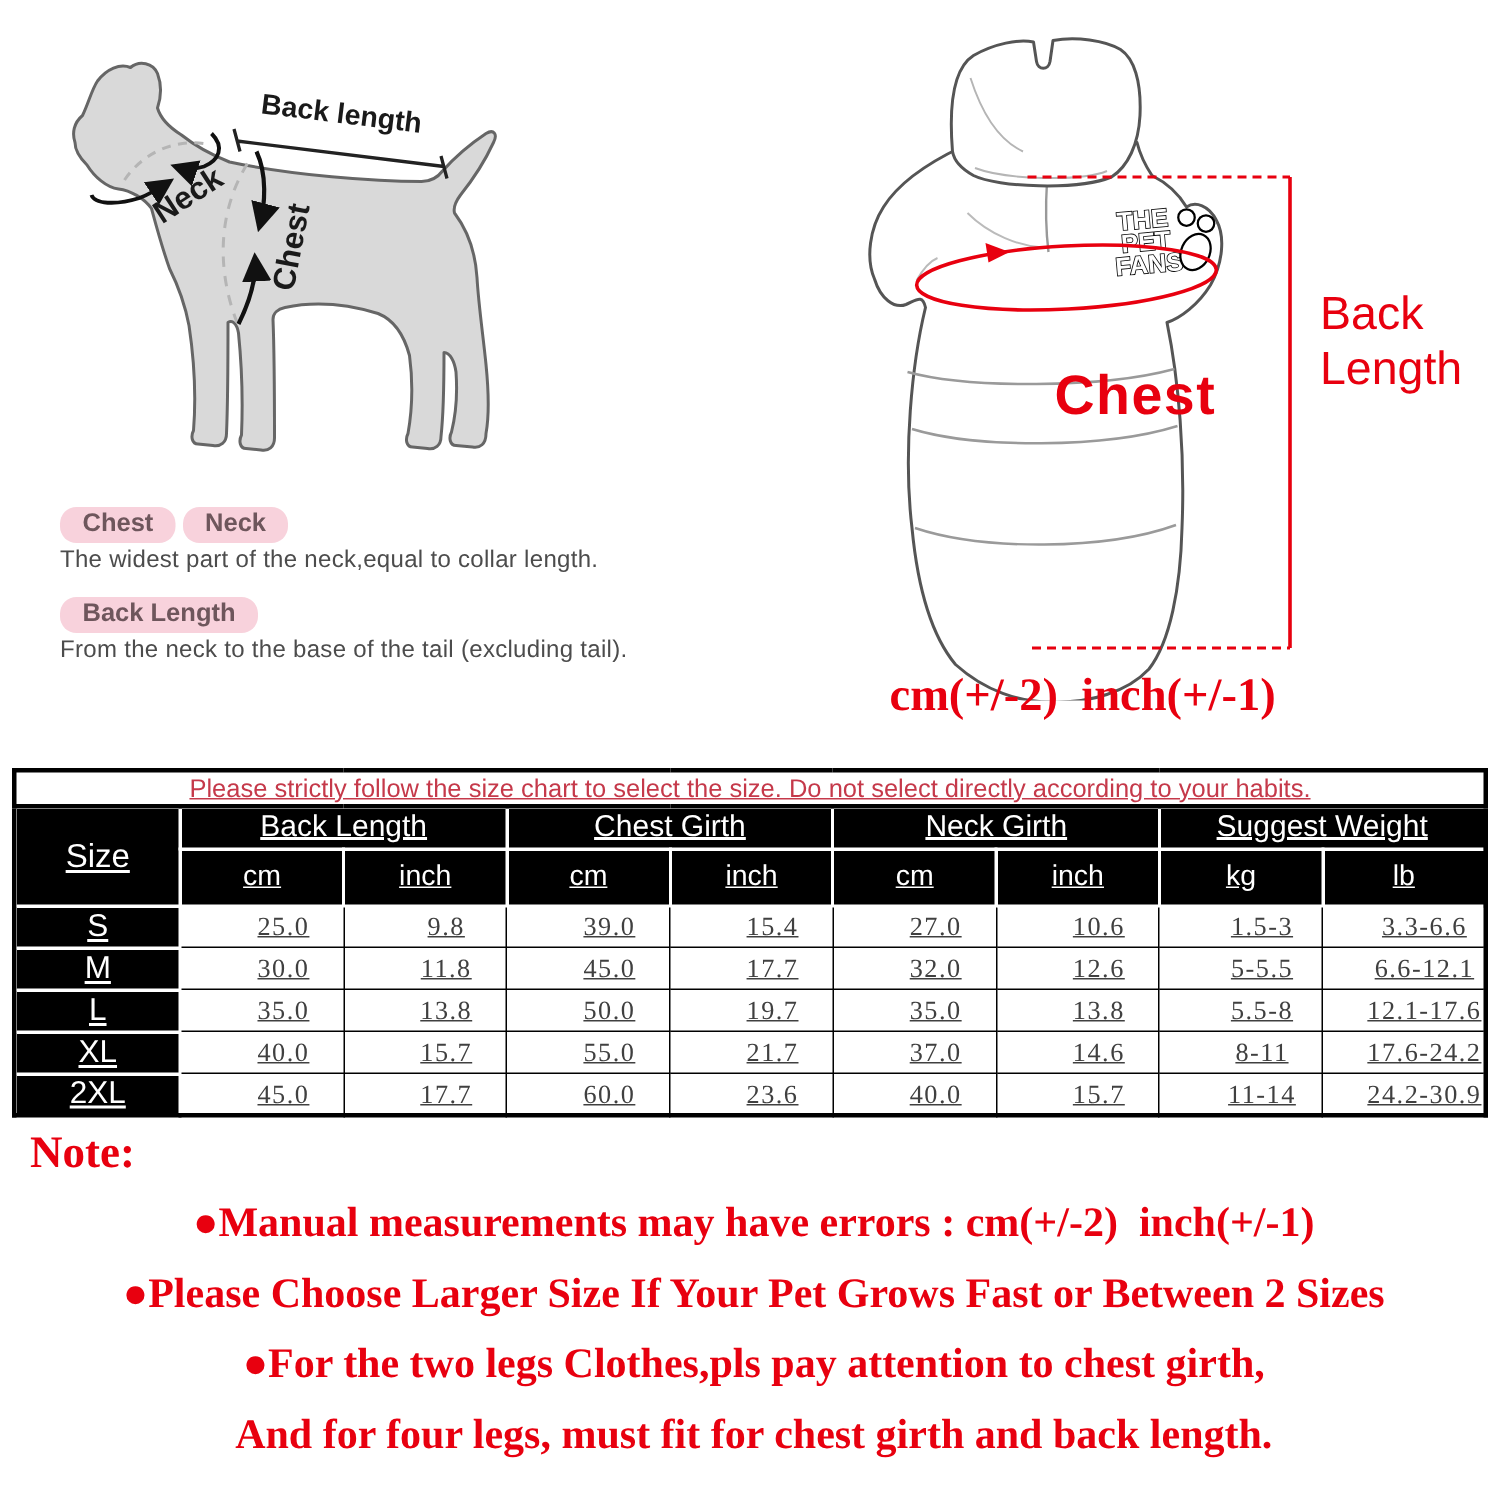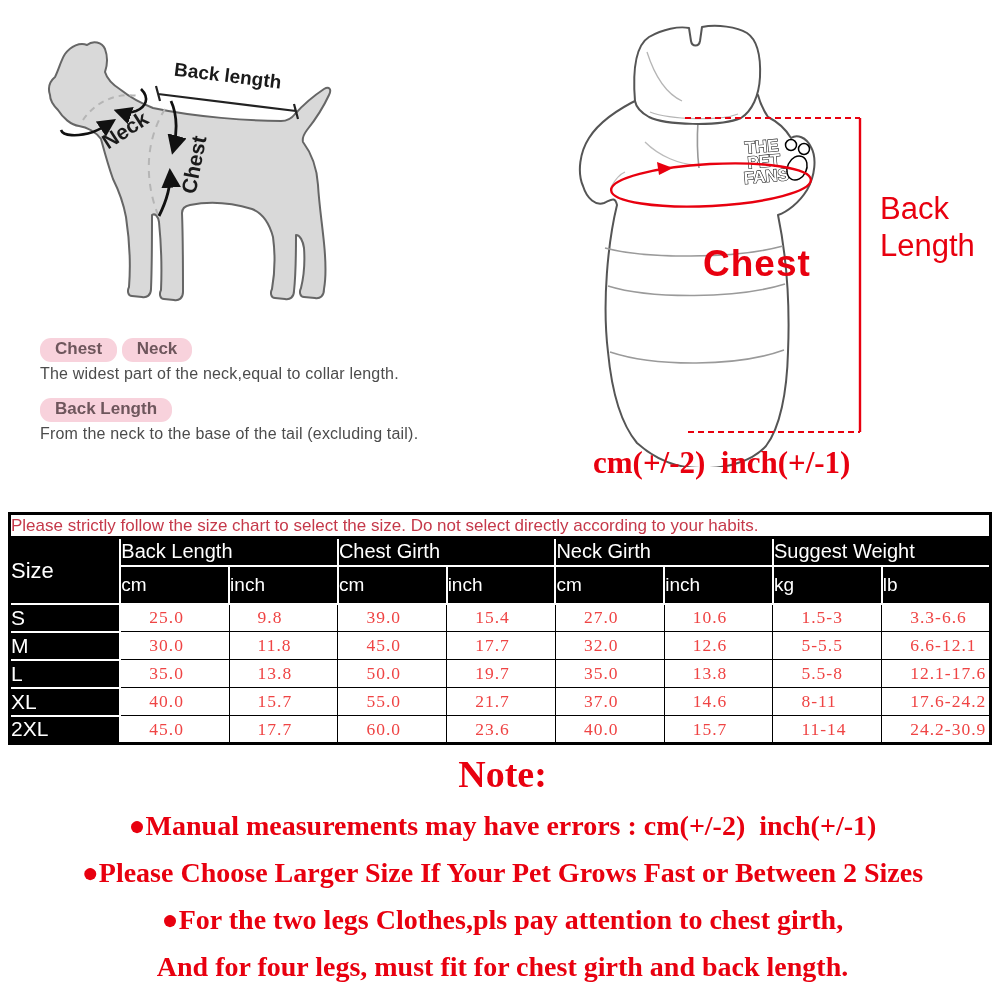--- a/index.html
+++ b/index.html
@@ -25,34 +25,34 @@
   
   .definitions{position:absolute;left:40px;top:338px;width:480px;}
   .def-pill{display:inline-block;background:var(--pill-pink);border-radius:11px;padding:1px 15px 3px 15px;
             font-size:17px;font-weight:700;color:var(--pill-text);margin-bottom:3px;}
   .def-desc{font-size:16px;color:var(--def-text);margin:0 0 15px 0;letter-spacing:.2px;}
 
   
   table.size-table{position:absolute;left:8px;top:512px;width:984px;border-collapse:collapse;table-layout:fixed;
                    border:3px solid #000;}
   table.size-table col.c-size{width:11.3%;}
-  .size-table td,.size-table th{text-align:left;vertical-align:middle;overflow:hidden;}
+  .size-table td,.size-table th{text-align:center;vertical-align:middle;overflow:hidden;text-decoration:underline;}
   .notice-cell{background:#fff;color:var(--table-note-red);font-size:17px;height:24px;border-bottom:3px solid #000;}
   .hdr{background:#000;color:#fff;font-weight:400;border:2px solid #fff;}
   .hdr-size{font-size:22px;}
   .hdr-group{font-size:20px;height:28px;}
   .hdr-unit{font-size:19px;height:38px;}
   .size-cell{background:#000;color:#fff;font-size:21px;border:2px solid #fff;font-weight:400;}
-  .data-cell{background:#fff;color:#ef4444;border:1.5px solid #000;height:28px;
+  .data-cell{background:#fff;color:#404040;border:1.5px solid #000;height:28px;
              font-family:"Liberation Serif",serif;font-size:17.5px;letter-spacing:1px;padding-left:28px;}
 
   
   .notes{position:absolute;left:20px;top:752px;width:965px;color:var(--accent-red);
          font-family:"Liberation Serif",serif;font-weight:700;}
-  .notes-title{font-size:38px;margin-bottom:13px;text-align:center;}
+  .notes-title{font-size:30px;margin-bottom:13px;}
   .note-line{font-size:28px;line-height:34px;margin-bottom:13px;white-space:pre-wrap;text-align:center;}
 </style>
 </head>
 <body>
 
 <div class="canvas">
 
   <svg class="dog-svg" width="320" height="295" viewBox="0 0 320 295">
     <defs>
       <marker id="ah" viewBox="0 0 10 10" refX="8" refY="5" markerWidth="7" markerHeight="7" orient="auto-start-reverse">

